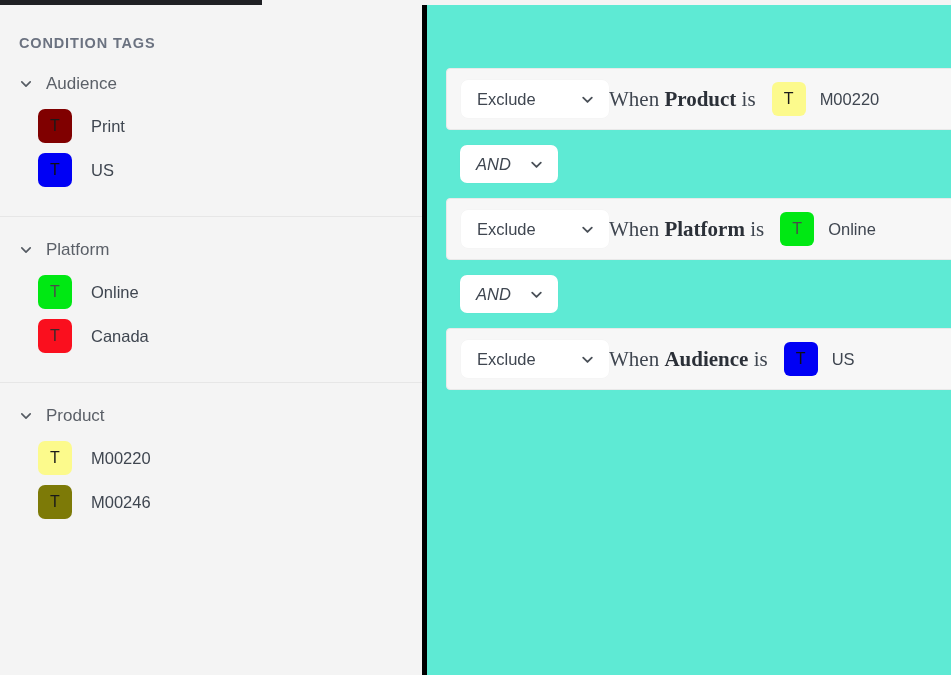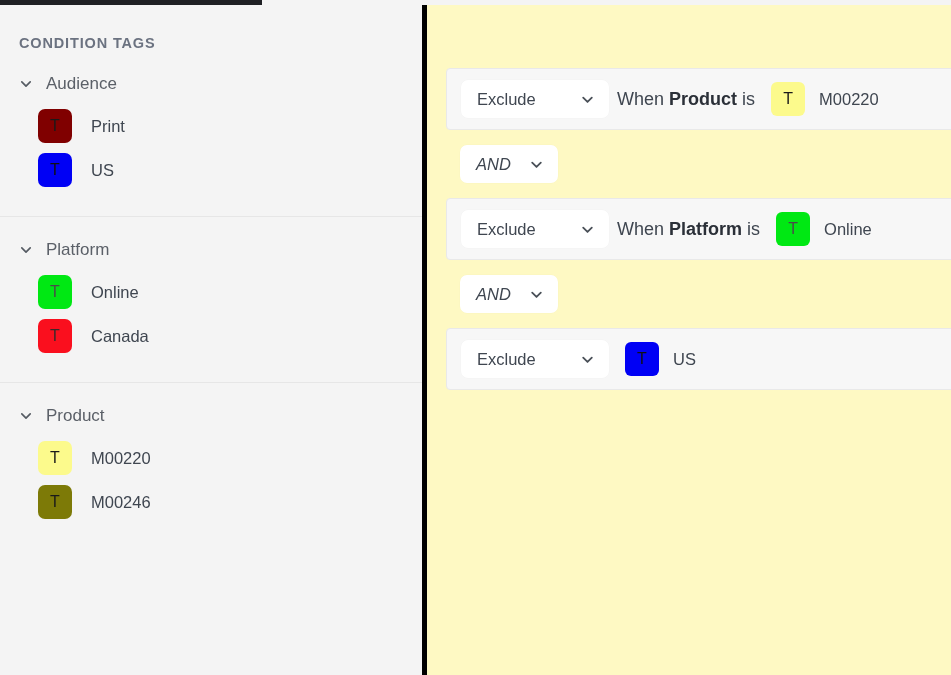--- a/index.html
+++ b/index.html
@@ -109,21 +109,21 @@
 
   .tag-name {
     font-size: 16.5px;
     color: #3f4650;
   }
 
   
   .panel {
     flex: 1 1 auto;
     height: 100%;
-    background: #fef9c3;
+    background: #5eead4;
     padding-top: 63px;
     overflow: hidden;
   }
 
   .cond-row {
     position: relative;
     margin-left: 19px;
     margin-right: -40px;
     border: 1px solid #e9e9e9;
     border-radius: 4px;
@@ -161,24 +161,25 @@
   .select.wide { min-width: 148px; }
 
   .select-label {
     font-size: 16.5px;
     color: #3f4650;
   }
 
   .caret { width: 15px; height: 15px; flex: 0 0 auto; display:block; }
 
   .cond-text {
-    font-size: 18px;
+    font-size: 21px;
     color: #3f4650;
-    margin-left: 8px;
+    margin-left: 0;
     white-space: nowrap;
+    font-family: Liberation Serif, serif;
   }
   .cond-text b { font-weight: 700; color: #2b3038; }
 
   .cond-chip-wrap {
     display: flex;
     align-items: center;
     gap: 14px;
     margin-left: 16px;
     white-space: nowrap;
   }
@@ -316,20 +317,21 @@
                 </svg></span>
             </div>
           </div>
           <div class="cond-row">
             <div class="select wide">
               <span class="select-label">Exclude</span>
               <span class="caret"><svg viewBox="0 0 16 16" width="15" height="15" aria-hidden="true">
                   <path d="M3.4 6 L8 10.6 L12.6 6" fill="none" stroke="#4a5058" stroke-width="1.9" stroke-linecap="round" stroke-linejoin="round"></path>
                 </svg></span>
             </div>
+            <span class="cond-text"><span>When</span> <b>Audience</b> <span>is</span></span>
             <span class="cond-chip-wrap">
               <span class="cond-chip" style="background: rgb(0, 0, 245); color: rgb(16, 16, 16);">T</span>
               <span class="cond-chip-label">US</span>
             </span>
           </div>
         </div>
     </main>
 
   </div>
 </div>

